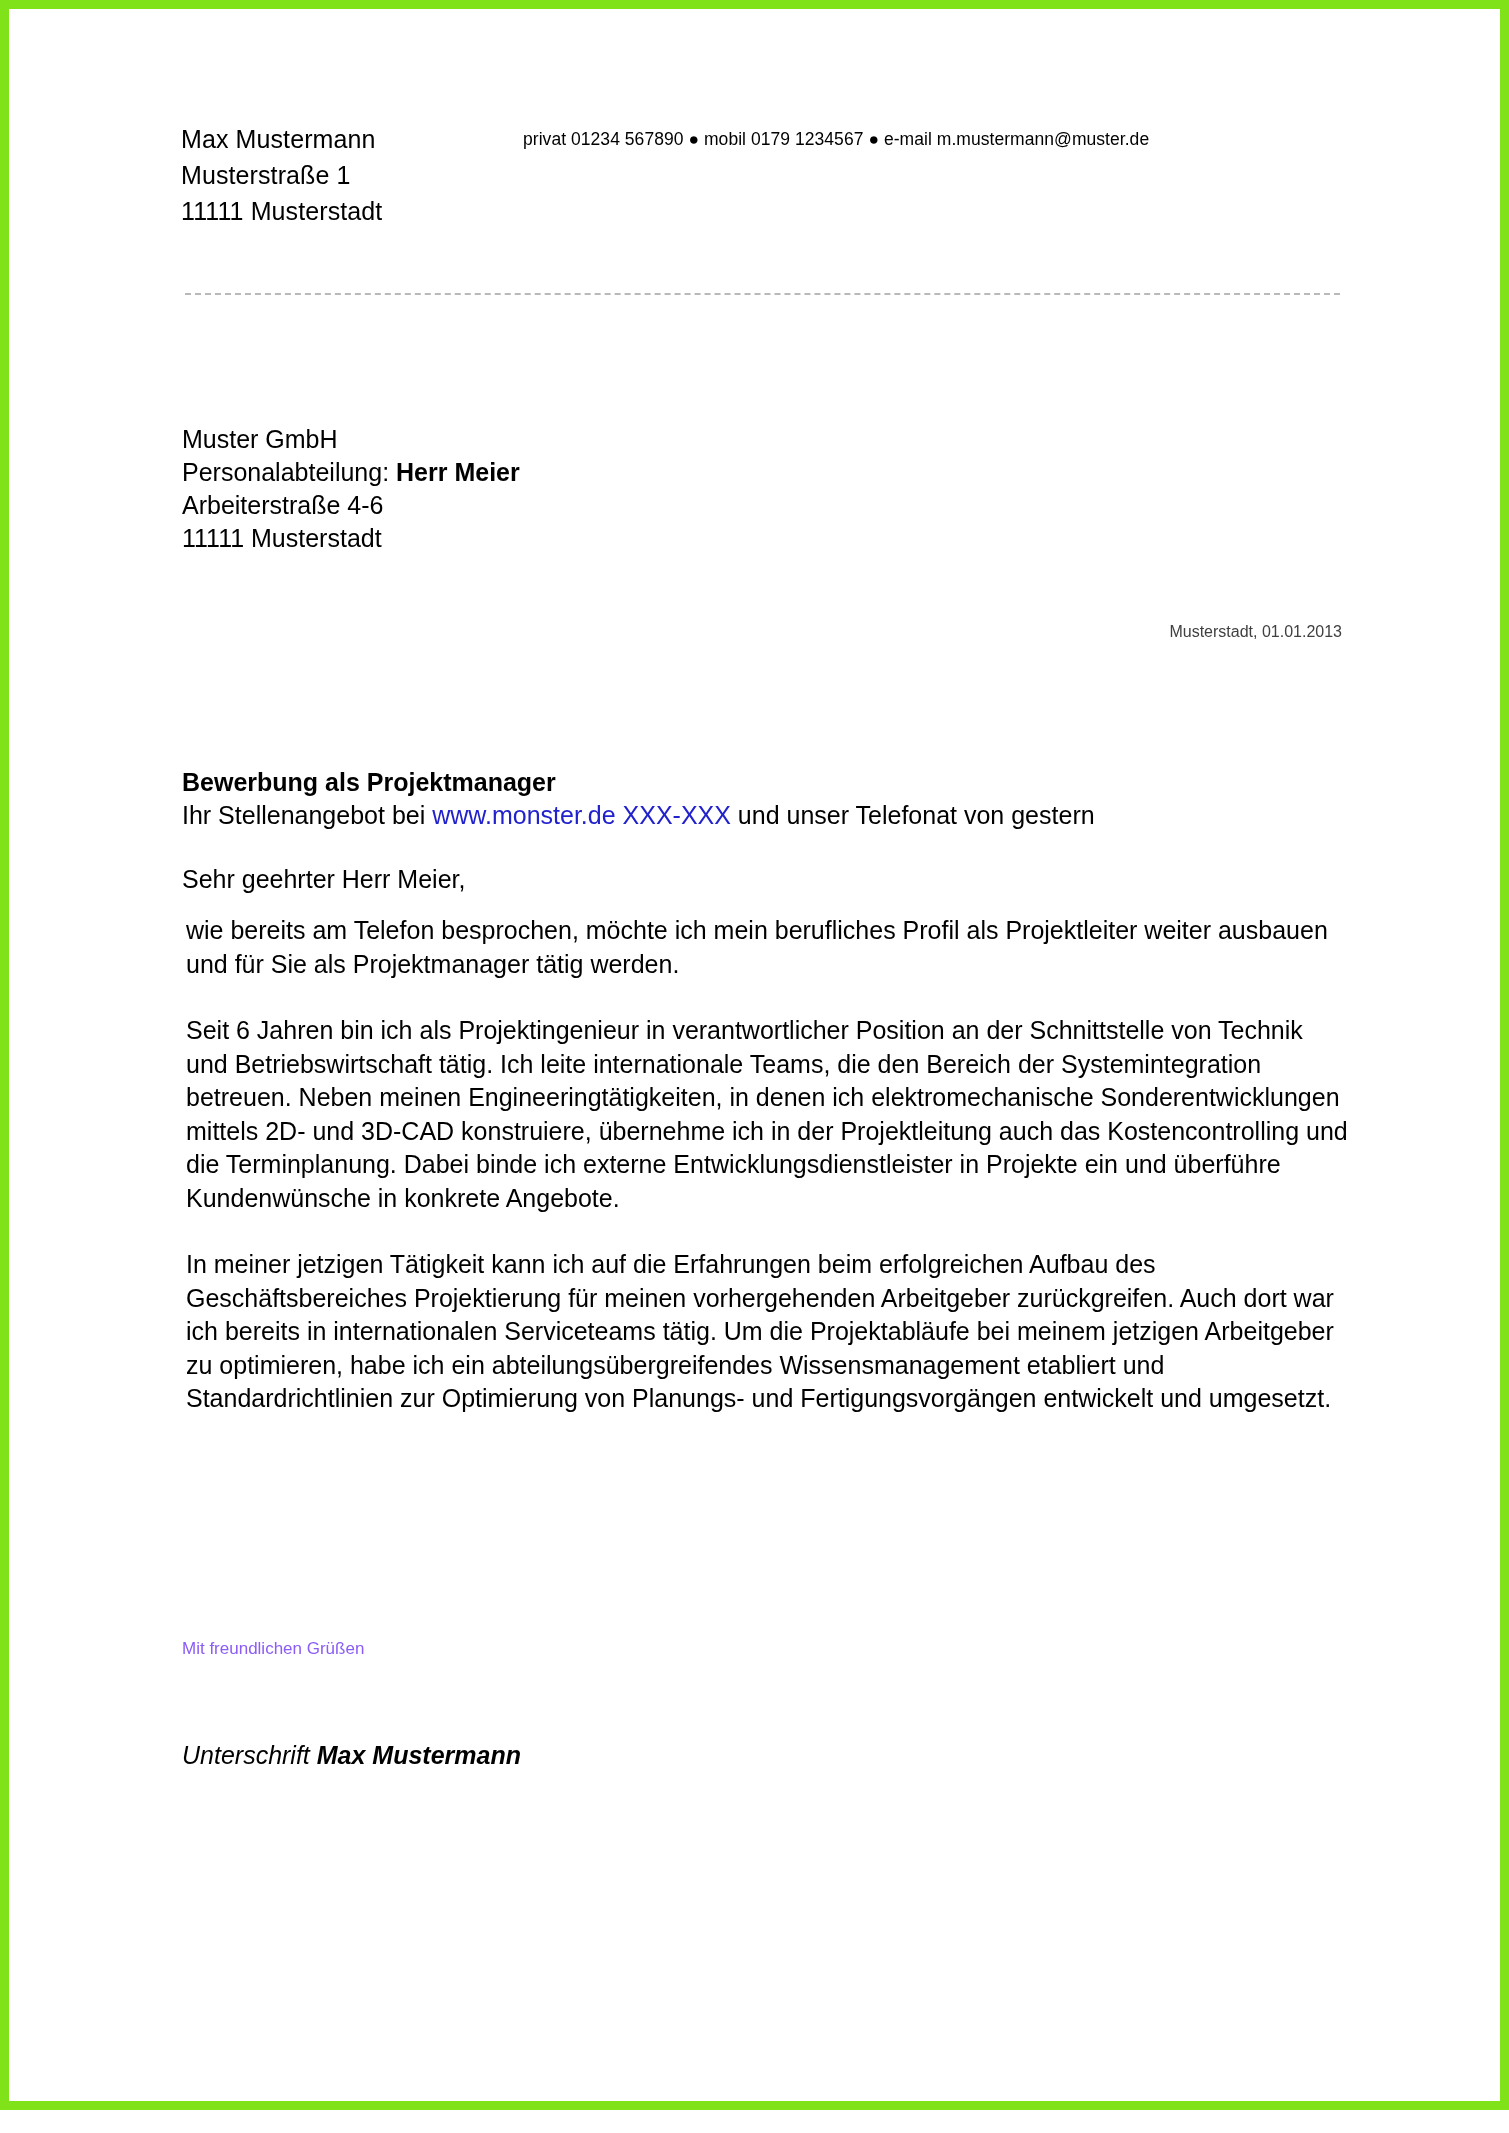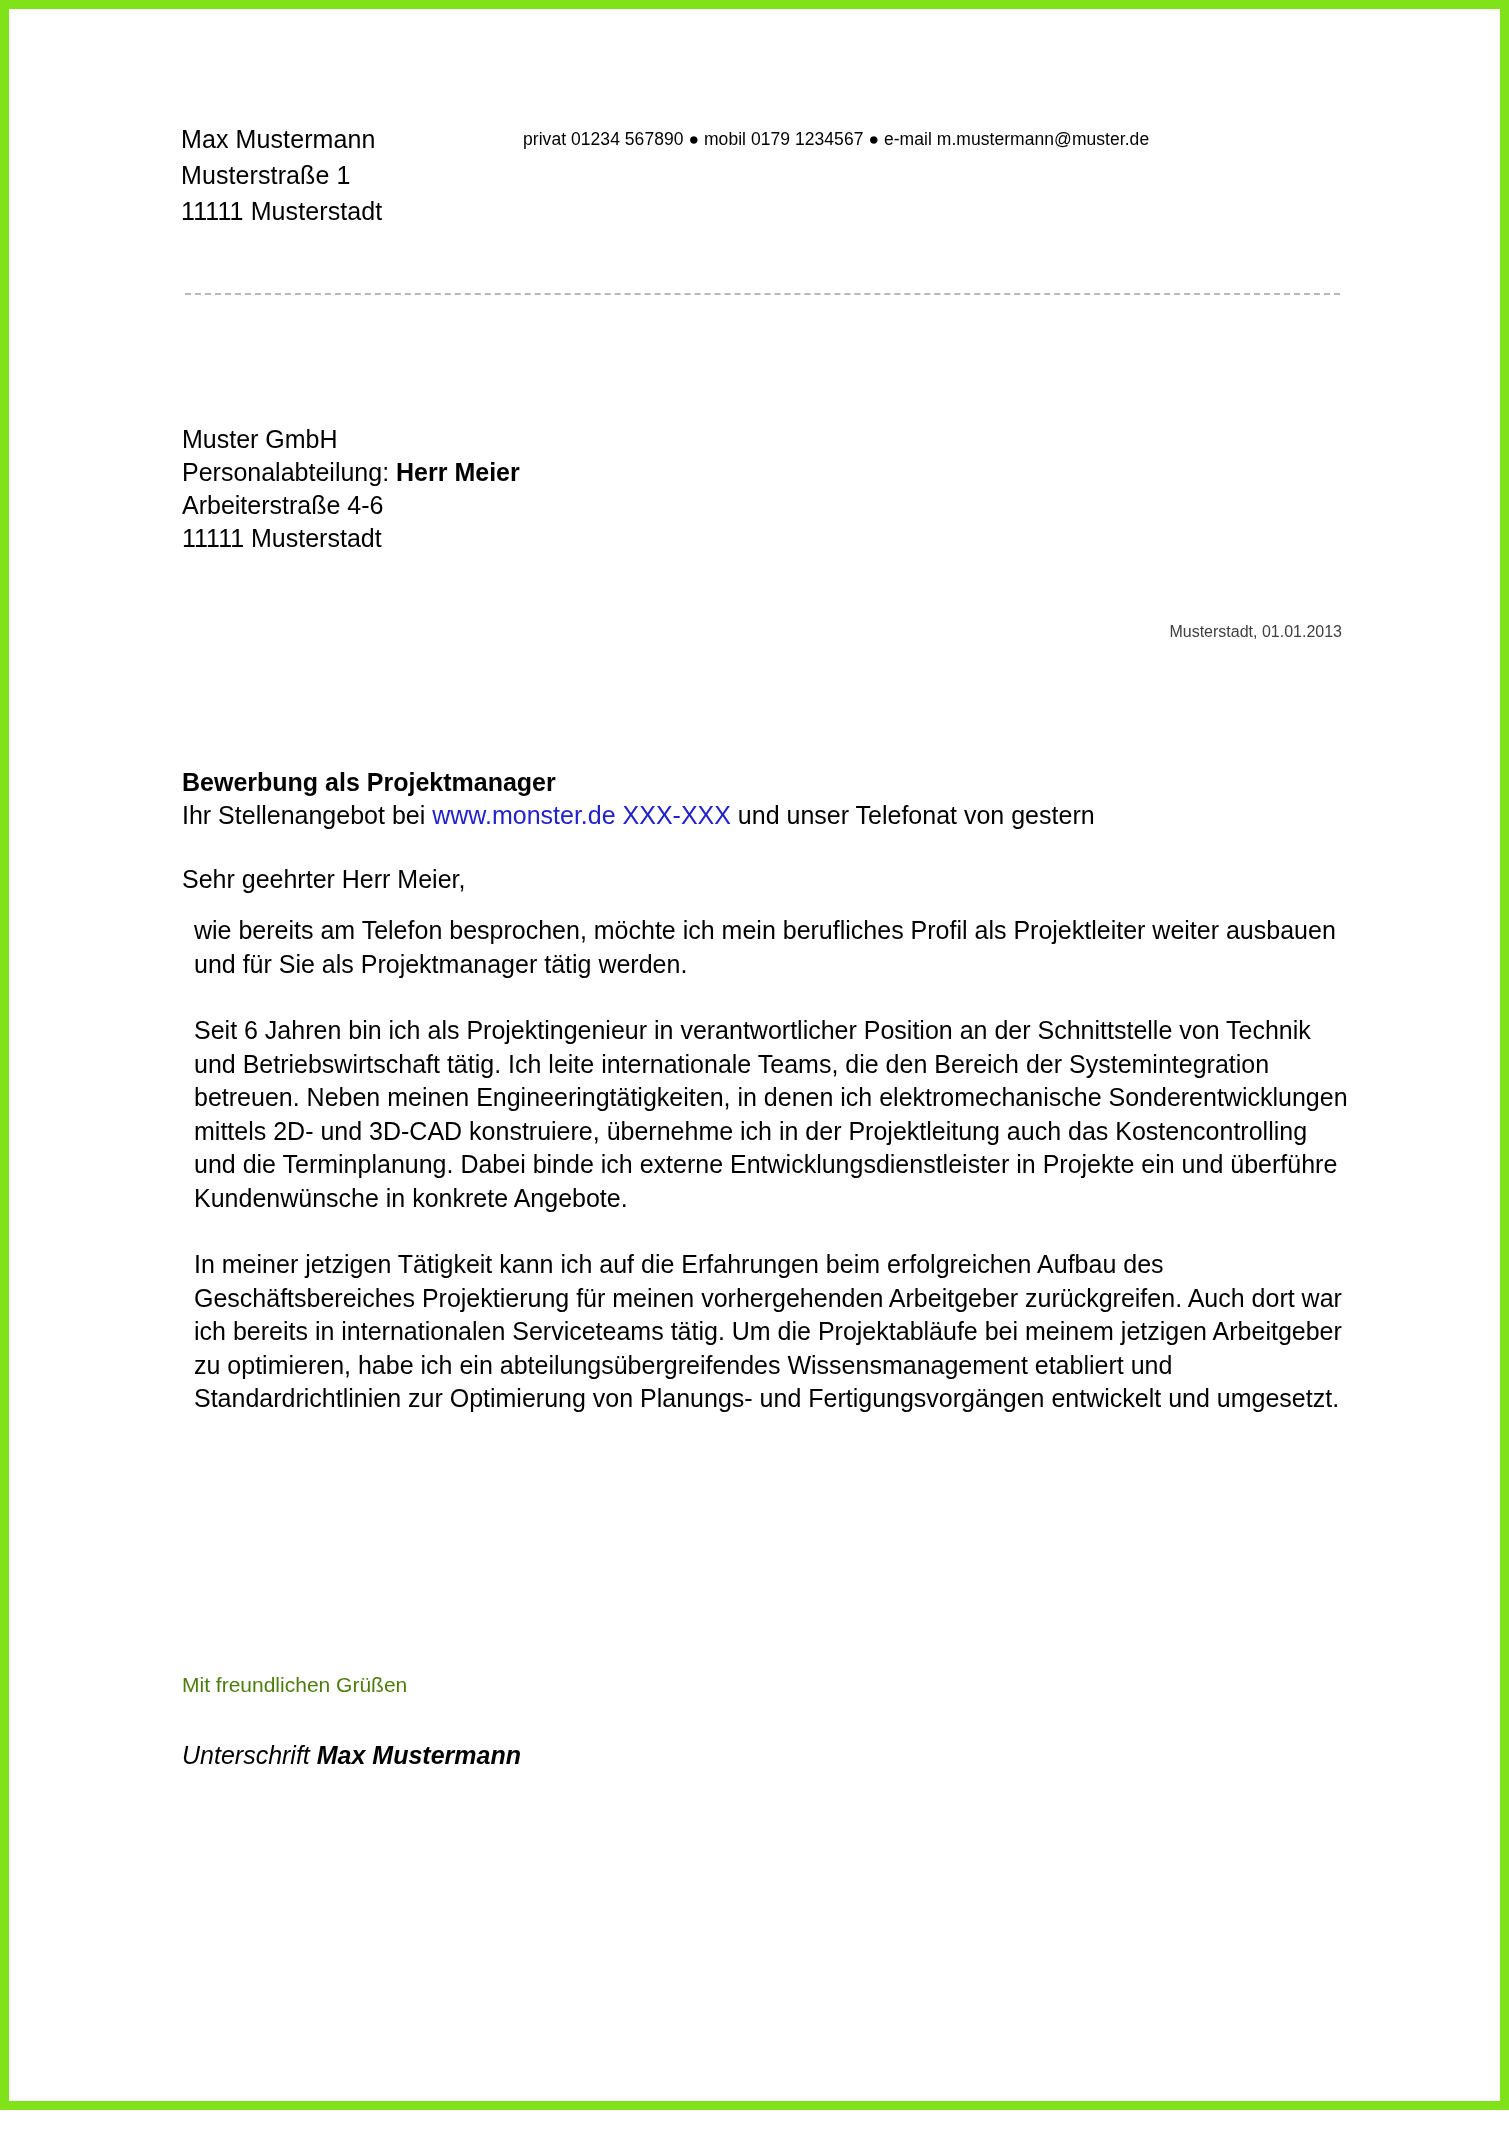--- a/index.html
+++ b/index.html
@@ -128,33 +128,32 @@
     position: absolute;
     left: 173px;
     top: 905px;
     width: 1168px;
     font-size: 25px;
     line-height: 33.5px;
     color: #000000;
     text-align: left;
   }
   .body-copy p {
-    margin: 0 0 33px 12px;
+    margin: 0 0 33px 4px;
   }
   .body-copy p:last-child { margin-bottom: 0; }
 
   .closing {
     position: absolute;
     left: 173px;
     top: 1623px;
-    font-size: 21px;
-    line-height: 33px;
-    color: #4d7c0f;
-    white-space: pre;
-    margin-top: 36px;
+    font-size: 17px;
+    line-height: 33px;
+    color: #8b5cf6;
+    white-space: pre;
   }
   .signature {
     position: absolute;
     left: 173px;
     top: 1688px;
     font-size: 25px;
     line-height: 33px;
     color: #000000;
     font-style: italic;
     white-space: pre;

